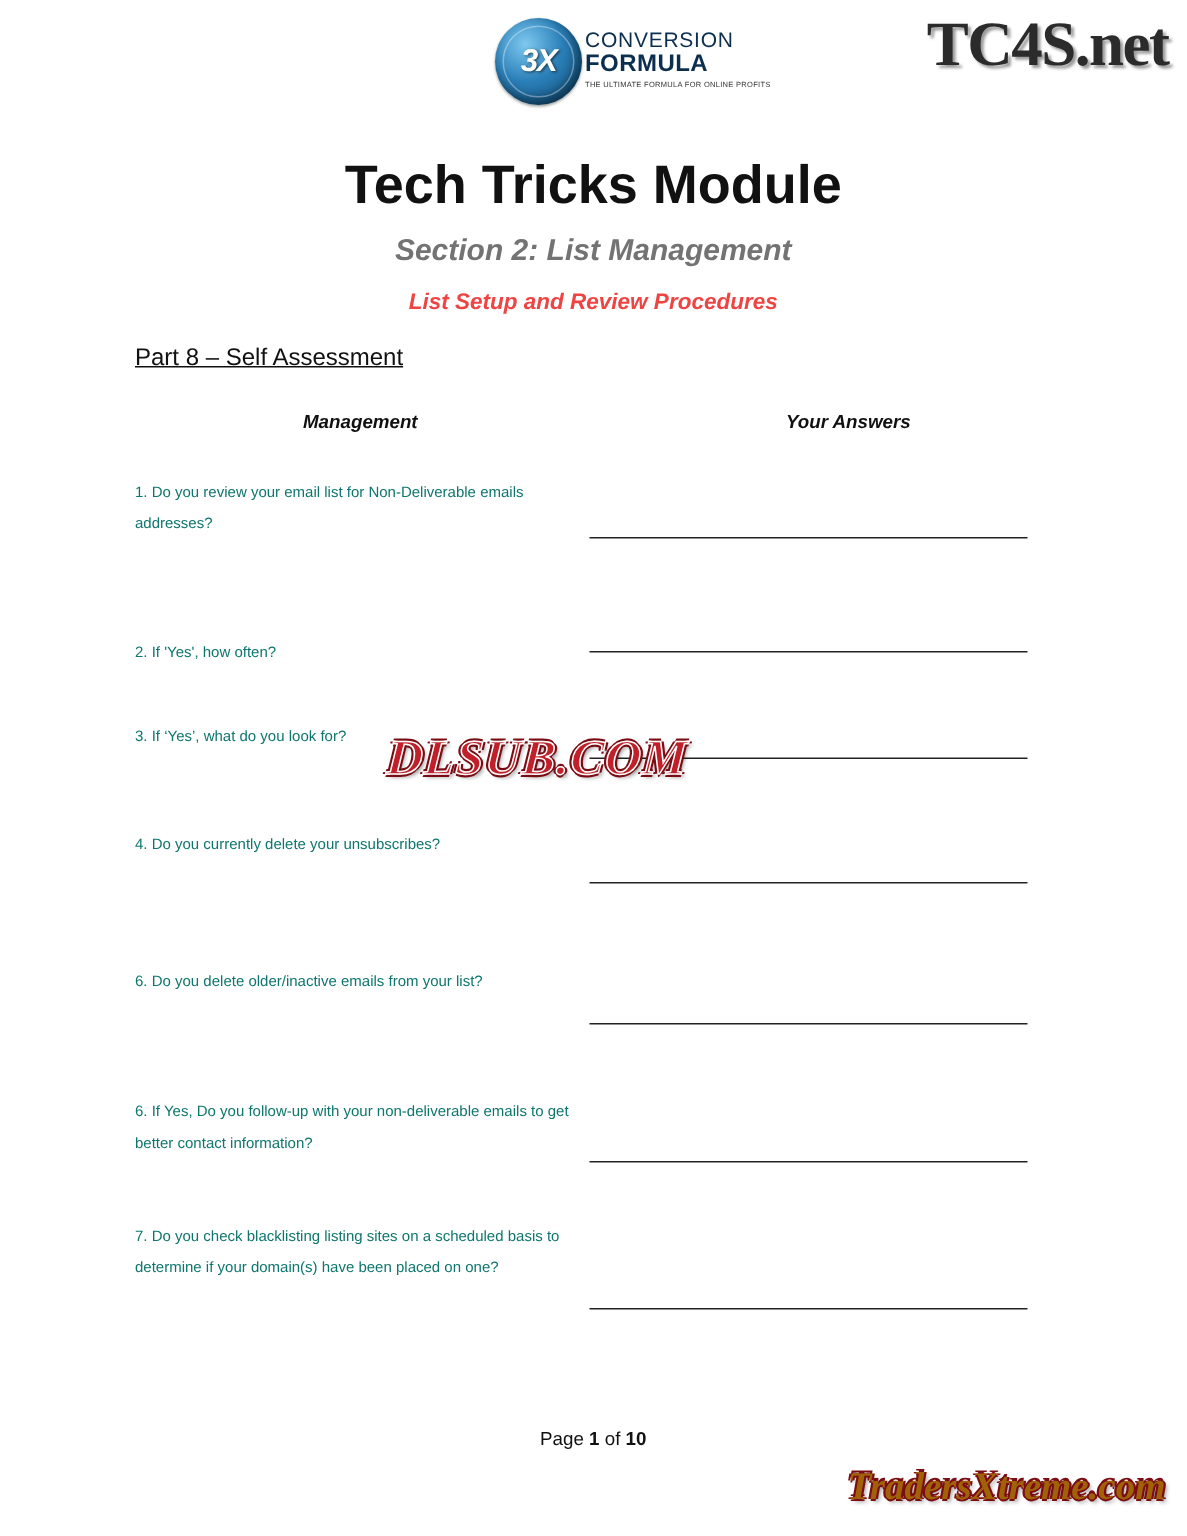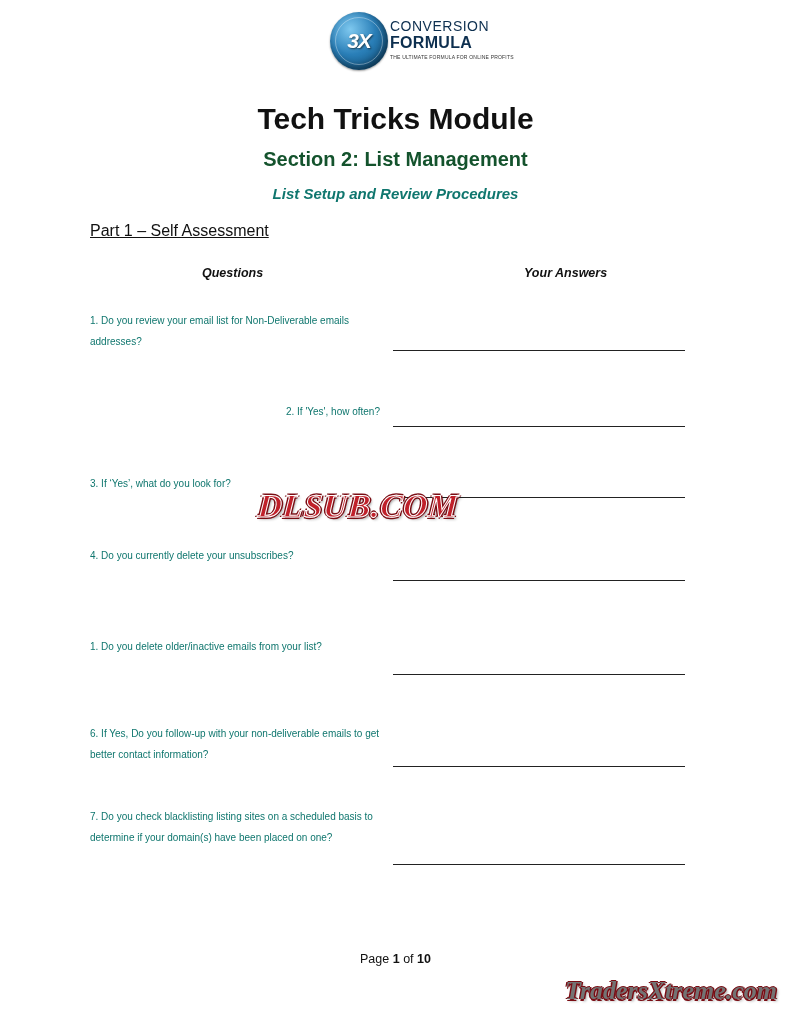--- a/index.html
+++ b/index.html
@@ -96,39 +96,40 @@
     font-size: 42px;
     font-weight: bold;
     color: #2b2b2b;
     text-shadow: 2px 2px 2px rgba(120,120,120,0.75);
     letter-spacing: -1px;
   }
 
   
   .doc-title {
     text-align: center;
-    font-size: 30px;
+    font-size: 36px;
     font-weight: bold;
     color: #111;
     margin-top: 16px;
     font-family: "Liberation Sans", sans-serif;
   }
   .doc-subtitle {
     text-align: center;
     font-size: 20px;
     font-weight: bold;
-    color: #14532d;
+    font-style: italic;
+    color: #737373;
     margin-top: 12px;
   }
   .doc-subsubtitle {
     text-align: center;
     font-size: 15px;
     font-weight: bold;
     font-style: italic;
-    color: #0f766e;
+    color: #ef4444;
     margin-top: 14px;
   }
 
   .part-heading {
     margin-top: 20px;
     margin-left: 90px;
     font-size: 16px;
     color: #111;
     text-decoration: underline;
     display: inline-block;
@@ -206,21 +207,21 @@
   .page-footer b { font-weight: bold; }
 
   .footer-brand {
     position: absolute;
     right: 14px;
     top: 976px;
     font-family: "Liberation Serif", serif;
     font-size: 26px;
     font-weight: bold;
     font-style: italic;
-    color: #737373;
+    color: #a16207;
     text-shadow:
       1.5px 0 0 #7a0d14, -1.5px 0 0 #7a0d14,
       0 1.5px 0 #7a0d14, 0 -1.5px 0 #7a0d14,
       2px 2px 3px rgba(0,0,0,0.4);
   }
 </style>
 </head>
 <body>
 
 
@@ -228,54 +229,55 @@
 
 <div class="header">
   <div class="logo">
     <div class="logo-badge">
       <div class="logo-badge-text">3X</div>
     </div>
     <div class="logo-word-1">CONVERSION</div>
     <div class="logo-word-2">FORMULA</div>
     <div class="logo-tag">THE ULTIMATE FORMULA FOR ONLINE PROFITS</div>
   </div>
+  <div class="brand-right">TC4S.net</div>
 </div>
 
 
 <div class="doc-title">Tech Tricks Module</div>
 <div class="doc-subtitle">Section 2: List Management</div>
 <div class="doc-subsubtitle">List Setup and Review Procedures</div>
 
 <div style="height:0"></div>
-<div class="part-heading">Part 1 – Self Assessment</div>
+<div class="part-heading">Part 8 – Self Assessment</div>
 
 
 <div class="qa-wrap">
-  <div class="col-head q">Questions</div>
+  <div class="col-head q">Management</div>
   <div class="col-head a">Your Answers</div>
 
   <div class="rows" id="rows-container" style="height: 640px;">
       <div class="row">
         <div class="q-text" style="top: 44px;">1. Do you review your email list for Non-Deliverable emails addresses?</div>
         <div class="answer-line" style="top: 84px;"></div>
       </div>
       <div class="row">
-        <div class="q-text" style="top: 135px; text-align: right;">2. If 'Yes', how often?</div>
+        <div class="q-text" style="top: 151px;">2. If 'Yes', how often?</div>
         <div class="answer-line" style="top: 160px;"></div>
       </div>
       <div class="row">
         <div class="q-text" style="top: 207px;">3. If ‘Yes’, what do you look for?</div>
         <div class="answer-line" style="top: 231px;"></div>
       </div>
       <div class="row">
         <div class="q-text" style="top: 279px;">4. Do you currently delete your unsubscribes?</div>
         <div class="answer-line" style="top: 314px;"></div>
       </div>
       <div class="row">
-        <div class="q-text" style="top: 370px;">1. Do you delete older/inactive emails from your list?</div>
+        <div class="q-text" style="top: 370px;">6. Do you delete older/inactive emails from your list?</div>
         <div class="answer-line" style="top: 408px;"></div>
       </div>
       <div class="row">
         <div class="q-text" style="top: 457px;">6. If Yes, Do you follow-up with your non-deliverable emails to get better contact information?</div>
         <div class="answer-line" style="top: 500px;"></div>
       </div>
       <div class="row">
         <div class="q-text" style="top: 540px;">7. Do you check blacklisting listing sites on a scheduled basis to determine if your domain(s) have been placed on one?</div>
         <div class="answer-line" style="top: 598px;"></div>
       </div>

